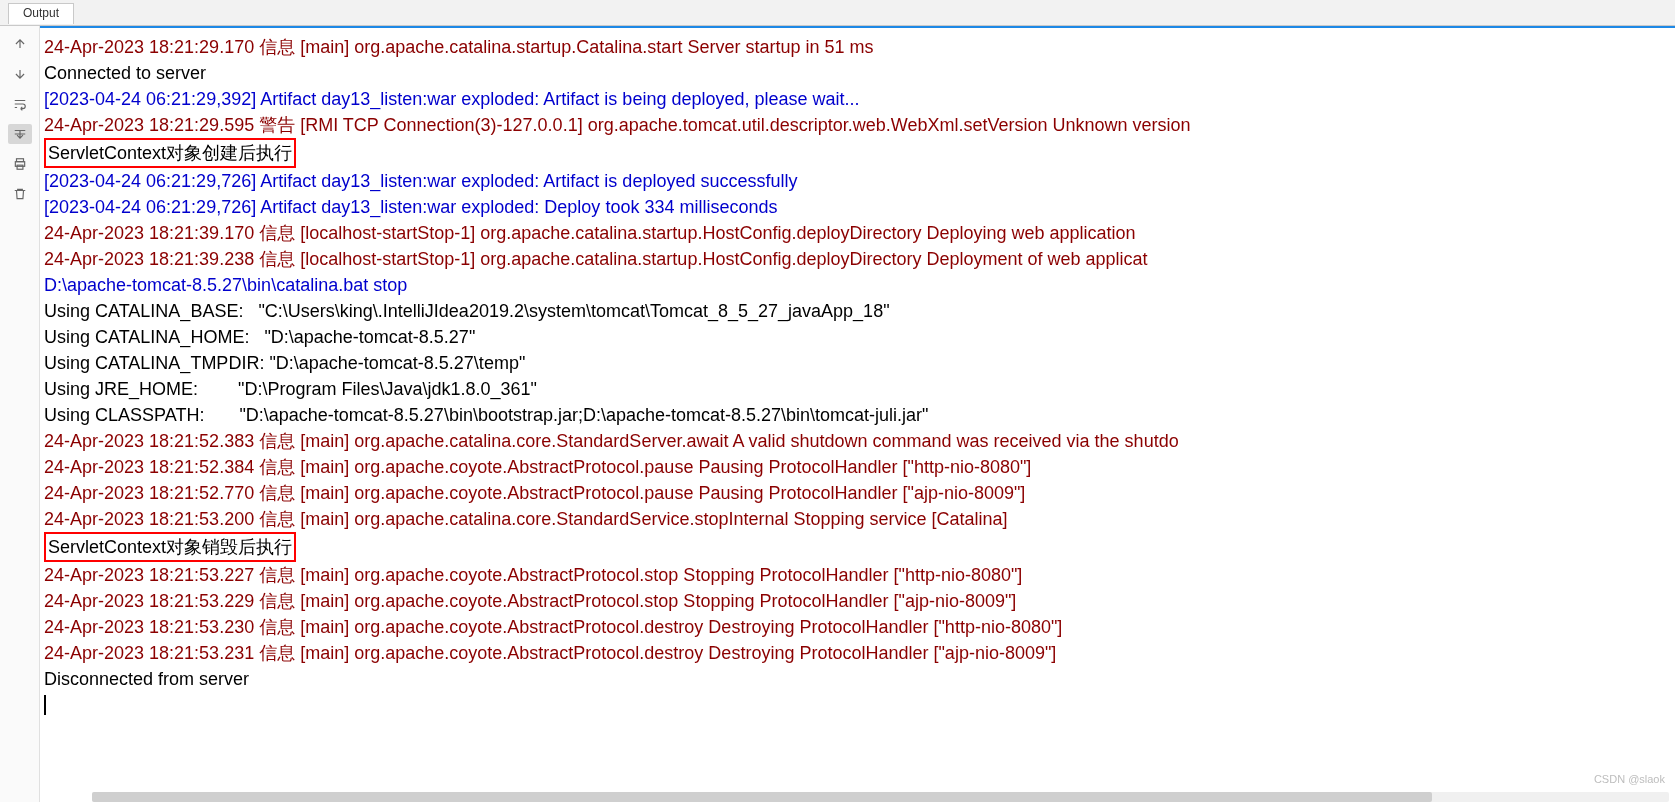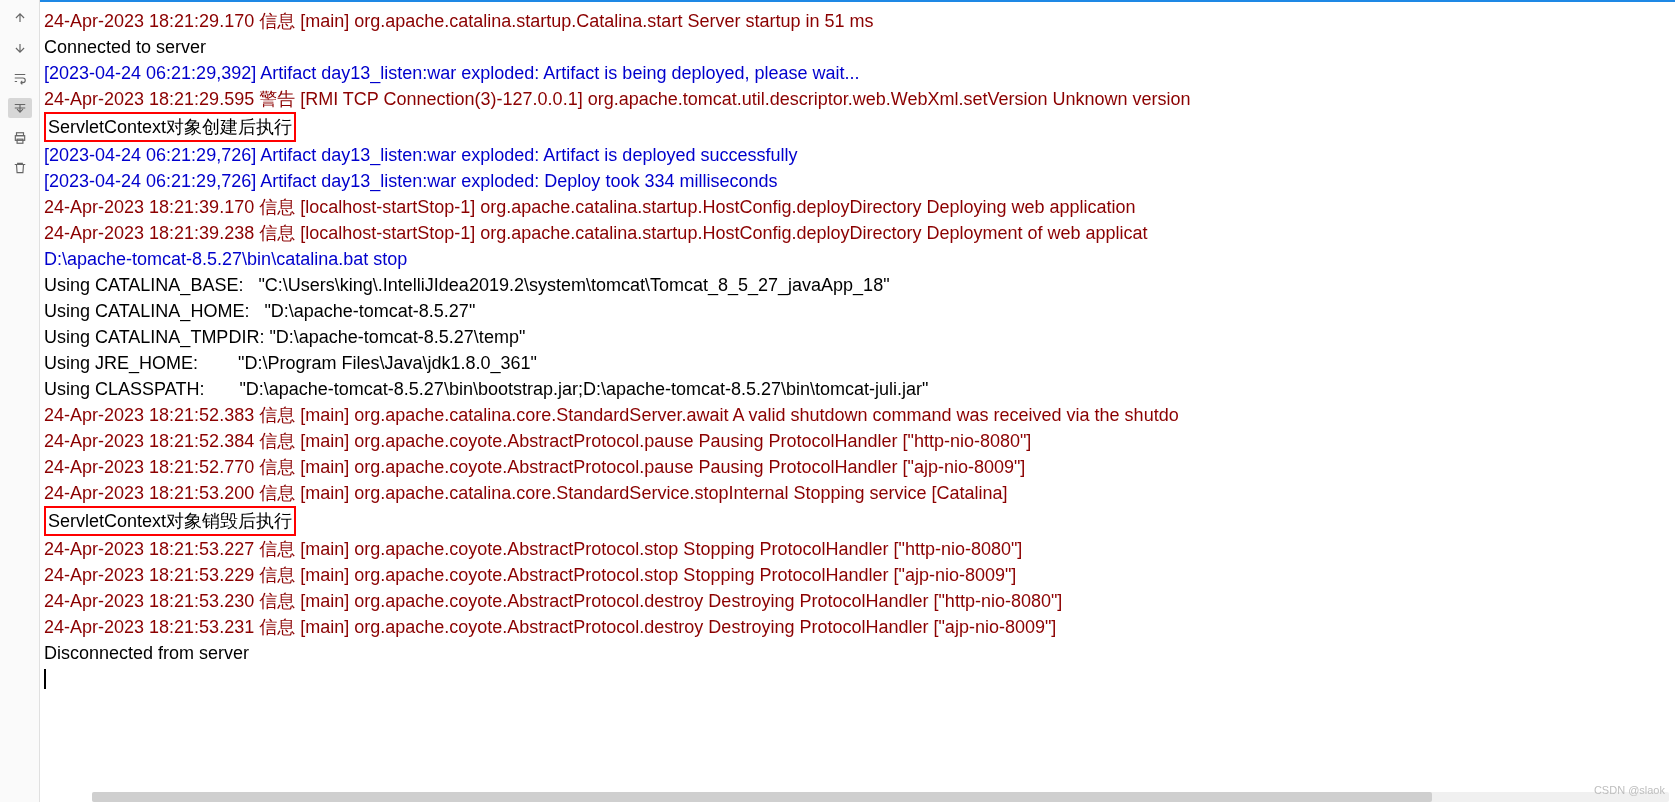--- a/index.html
+++ b/index.html
@@ -90,21 +90,21 @@
   .cursor {
     display: inline-block;
     width: 1.5px;
     height: 20px;
     background: #000;
     vertical-align: text-bottom;
   }
   .watermark {
     position: absolute;
     right: 10px;
-    bottom: 6px;
+    bottom: 17px;
     color: #bdbdbd;
     font-size: 11px;
     font-family: Arial, sans-serif;
   }
   .hscroll-track {
     position: absolute;
     left: 52px;
     right: 6px;
     bottom: 0;
     height: 10px;
@@ -118,20 +118,23 @@
     height: 100%;
     background: #cfcfcf;
     border-radius: 2px;
   }
 </style>
 </head>
 <body>
 
 <div class="container">
 
+  <div class="tab-bar">
+    <div class="tab">Output</div>
+  </div>
 
   <div class="content-row">
     <div class="gutter">
       <div class="gutter-btn">
         <svg viewBox="0 0 24 24" fill="none" stroke="currentColor" stroke-width="2">
             <path d="M12 19V5M5 12l7-7 7 7"></path>
           </svg>
       </div>
       <div class="gutter-btn">
         <svg viewBox="0 0 24 24" fill="none" stroke="currentColor" stroke-width="2">

